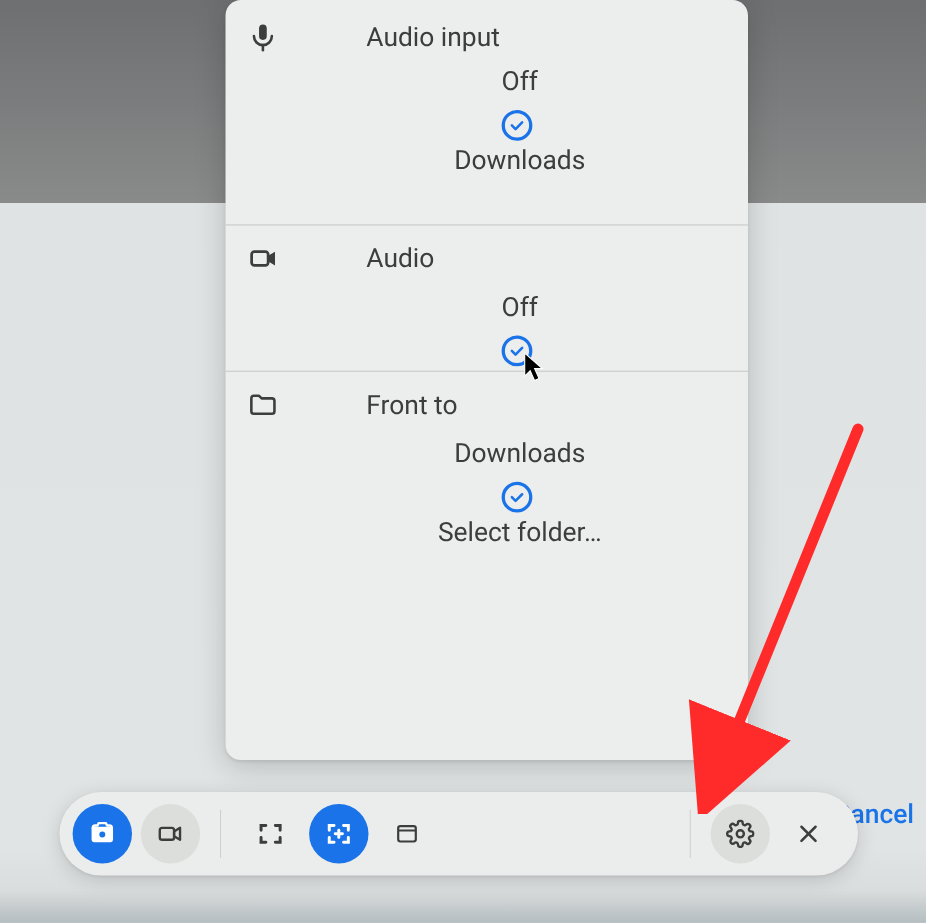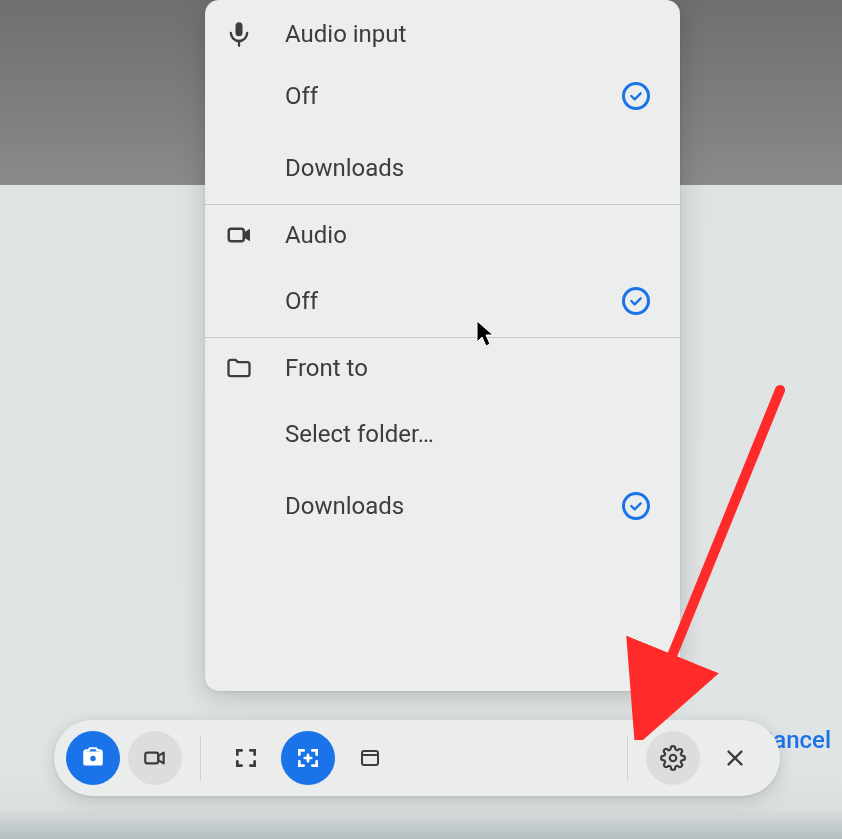--- a/index.html
+++ b/index.html
@@ -29,20 +29,21 @@
       padding: 0;
     }
     .section + .section {
       border-top: 1px solid #c7cac8;
     }
     .section-header {
       display: flex;
       align-items: center;
       padding: 0 20px;
       height: 60px;
+      gap: 48px;
     }
     .section-header.first { padding-top: 8px; }
     .section-header .icon-slot {
       width: 40px;
       display: flex;
       align-items: center;
       margin-right: 20px;
     }
     .section-header .label {
       font-size: 24px;
@@ -50,20 +51,21 @@
     }
     .option-row {
       display: flex;
       align-items: center;
       padding: 0 20px 0 80px;
       height: 72px;
       font-size: 24px;
       color: #3c3d3d;
       cursor: pointer;
       justify-content: space-between;
+      flex-direction: column;
     }
     .option-row .check-slot {
       width: 36px;
       height: 36px;
       display: flex;
       align-items: center;
       justify-content: center;
       margin-right: 6px;
     }
     .check-circle {
@@ -209,32 +211,32 @@
   <div class="section">
     <div class="section-header">
       <span class="icon-slot">
         <svg width="28" height="28" viewBox="0 0 24 24" fill="none" stroke="#3c3d3d" stroke-width="2" stroke-linejoin="round">
           <path d="M3 7a2 2 0 0 1 2-2h4l2 2h8a2 2 0 0 1 2 2v8a2 2 0 0 1-2 2H5a2 2 0 0 1-2-2V7z"></path>
         </svg>
       </span>
       <span class="label">Front to</span>
     </div>
     <div class="option-row">
-      <span>Select folder…</span>
-      <span class="check-slot"></span>
-    </div>
-    <div class="option-row">
       <span>Downloads</span>
       <span class="check-slot">
         <span class="check-circle">
           <svg width="16" height="16" viewBox="0 0 24 24" fill="none" stroke="#1a73e8" stroke-width="3.5" stroke-linecap="round" stroke-linejoin="round">
               <polyline points="5 12 10 17 19 8"></polyline>
             </svg>
         </span>
       </span>
+    </div>
+    <div class="option-row">
+      <span>Select folder…</span>
+      <span class="check-slot"></span>
     </div>
   </div>
 
 </div>
 
 <div class="cancel-link">Cancel</div>
 
 <div class="toolbar">
   <div class="tb-btn selected" title="Screenshot">
     <svg width="26" height="26" viewBox="0 0 24 24" fill="none" stroke="#ffffff" stroke-width="2" stroke-linejoin="round">

